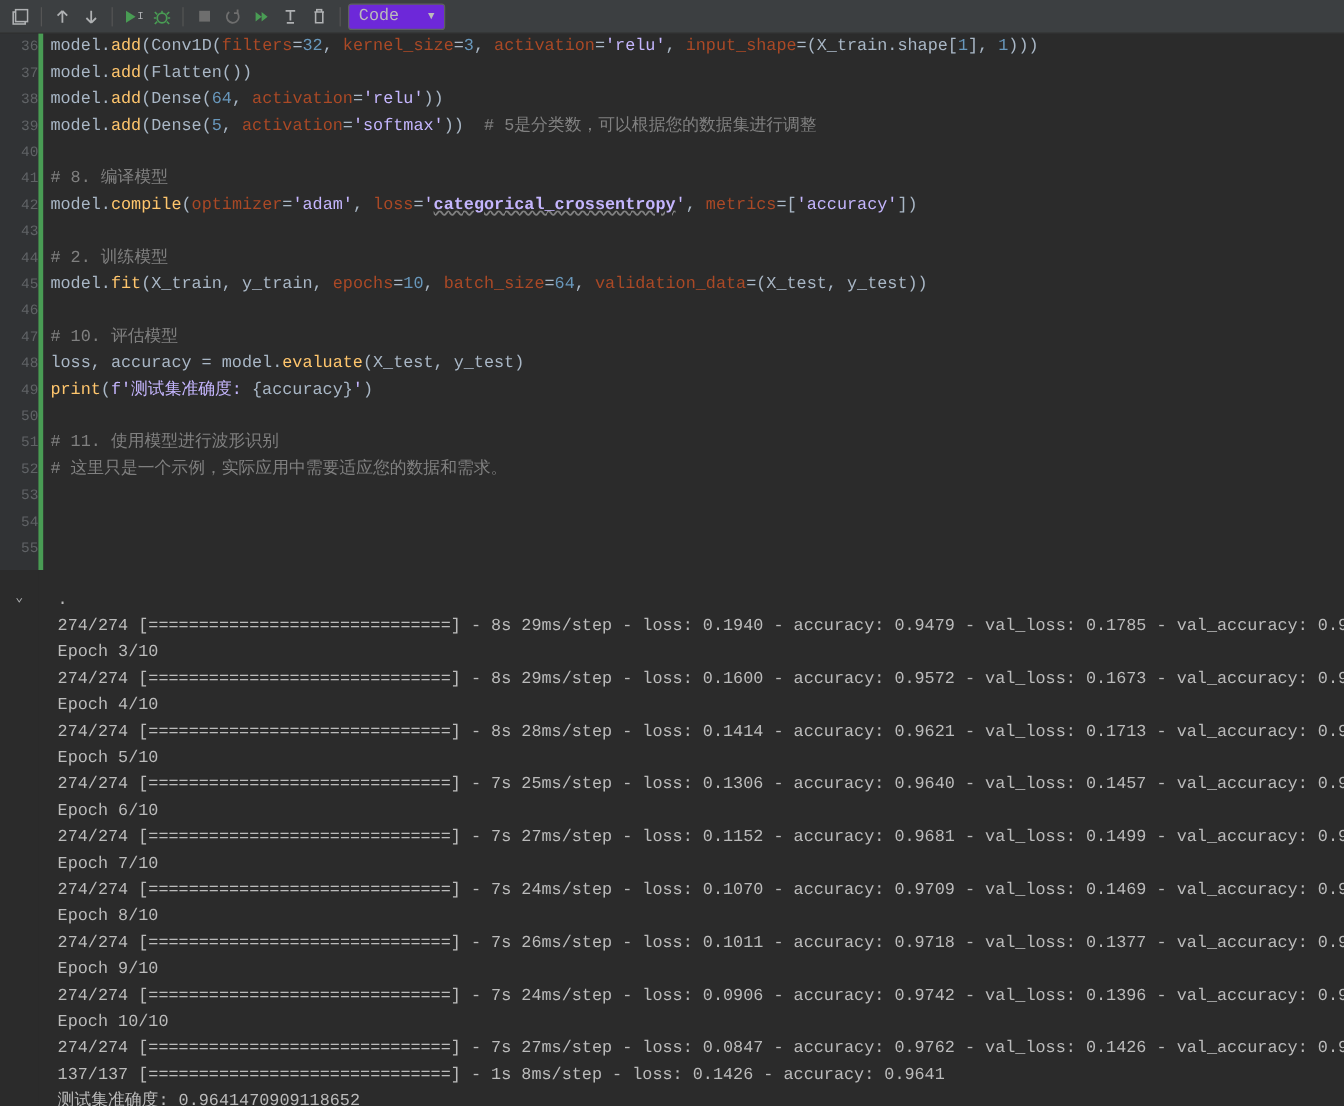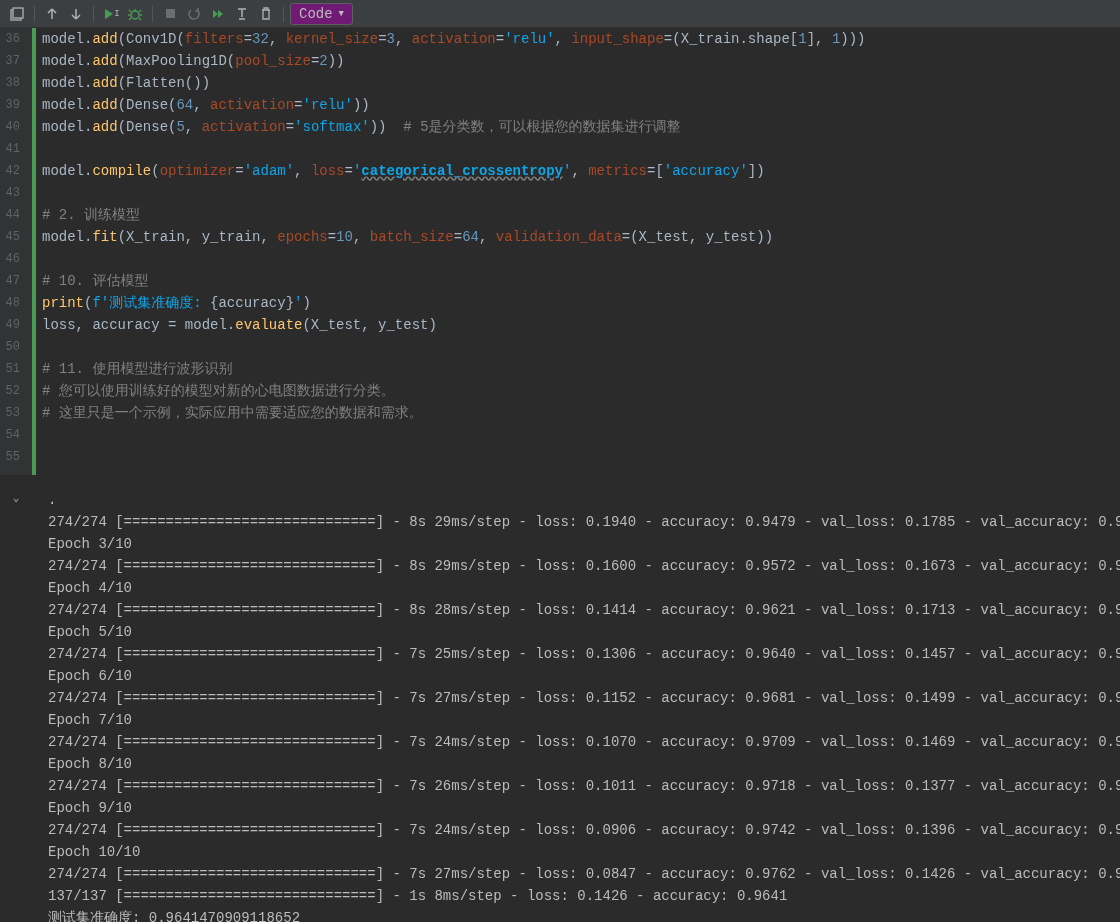--- a/index.html
+++ b/index.html
@@ -32,64 +32,64 @@
     border-radius: 2px;
   }
   .tb-sep {
     width: 1px;
     height: 16px;
     background: #555;
     margin: 0 4px;
   }
   .cell-type {
     height: 22px;
-    background: #701a75;
+    background: #6d28d9;
     border: 1px solid #5e6060;
     border-radius: 3px;
     color: #bbb;
     padding: 0 8px;
     display: flex;
     align-items: center;
-    gap: 6px;
+    gap: 24px;
     cursor: pointer;
   }
   .cell-type .chev { font-size: 9px; color: #bbb; }
   .green { color: #499c54; }
   .grey  { color: #6e6e6e; }
   .editor {
     display: flex;
     height: calc(475px - 28px);
     background: #2b2b2b;
   }
   .gutter {
     width: 32px;
     background: #313335;
     text-align: right;
-    padding-right: 12px;
+    padding-right: 0;
     color: #606366;
     user-select: none;
   }
   .line-no {
     height: 22px;
     line-height: 22px;
     font-size: 12px;
   }
   .code-area {
     flex: 1;
     position: relative;
     padding-left: 6px;
     border-left: 4px solid #499c54;
   }
   .code-line {
     height: 22px;
     line-height: 22px;
     white-space: pre;
   }
   .num  { color: #6897bb; }
-  .str  { color: #0ea5e9; }
+  .str  { color: #c4b5fd; }
   .fn   { color: #ffc66d; margin-top: 20px; }
   .cmt  { color: #808080; }
   .param{ color: #aa4926; }
   .underline { text-decoration: underline wavy #808080; font-weight: bold; }
   .output-wrap {
     height: calc(922px - 475px);
     background: #2b2b2b;
     display: flex;
   }
   .out-gutter {
@@ -197,36 +197,35 @@
       <div class="line-no">49</div>
       <div class="line-no">50</div>
       <div class="line-no">51</div>
       <div class="line-no">52</div>
       <div class="line-no">53</div>
       <div class="line-no">54</div>
       <div class="line-no">55</div>
     </div>
   <div class="code-area" id="code-area">
       <div class="code-line">model.<span class="fn">add</span>(Conv1D(<span class="param">filters</span>=<span class="num">32</span>, <span class="param">kernel_size</span>=<span class="num">3</span>, <span class="param">activation</span>=<span class="str">'relu'</span>, <span class="param">input_shape</span>=(X_train.shape[<span class="num">1</span>], <span class="num">1</span>)))</div>
-      <div class="code-line">model.<span class="fn">add</span>(MaxPooling1D(<span class="param">pool_size</span>=<span class="num">2</span>))</div>
       <div class="code-line">model.<span class="fn">add</span>(Flatten())</div>
       <div class="code-line">model.<span class="fn">add</span>(Dense(<span class="num">64</span>, <span class="param">activation</span>=<span class="str">'relu'</span>))</div>
       <div class="code-line">model.<span class="fn">add</span>(Dense(<span class="num">5</span>, <span class="param">activation</span>=<span class="str">'softmax'</span>))  <span class="cmt"># 5是分类数，可以根据您的数据集进行调整</span></div>
       <div class="code-line"></div>
+      <div class="code-line"><span class="cmt"># 8. 编译模型</span></div>
       <div class="code-line">model.<span class="fn">compile</span>(<span class="param">optimizer</span>=<span class="str">'adam'</span>, <span class="param">loss</span>=<span class="str">'<span class="underline">categorical_crossentropy</span>'</span>, <span class="param">metrics</span>=[<span class="str">'accuracy'</span>])</div>
       <div class="code-line"></div>
       <div class="code-line"><span class="cmt"># 2. 训练模型</span></div>
       <div class="code-line">model.<span class="fn">fit</span>(X_train, y_train, <span class="param">epochs</span>=<span class="num">10</span>, <span class="param">batch_size</span>=<span class="num">64</span>, <span class="param">validation_data</span>=(X_test, y_test))</div>
       <div class="code-line"></div>
       <div class="code-line"><span class="cmt"># 10. 评估模型</span></div>
+      <div class="code-line">loss, accuracy = model.<span class="fn">evaluate</span>(X_test, y_test)</div>
       <div class="code-line"><span class="fn">print</span>(<span class="str">f'测试集准确度: </span>{accuracy}<span class="str">'</span>)</div>
-      <div class="code-line">loss, accuracy = model.<span class="fn">evaluate</span>(X_test, y_test)</div>
       <div class="code-line"></div>
       <div class="code-line"><span class="cmt"># 11. 使用模型进行波形识别</span></div>
-      <div class="code-line"><span class="cmt"># 您可以使用训练好的模型对新的心电图数据进行分类。</span></div>
       <div class="code-line"><span class="cmt"># 这里只是一个示例，实际应用中需要适应您的数据和需求。</span></div>
       <div class="code-line"></div>
     </div>
 </div>
 
 <div class="output-wrap">
   <div class="out-gutter">
     <div class="chev">⌄</div>
   </div>
   <div class="output" id="output">.

